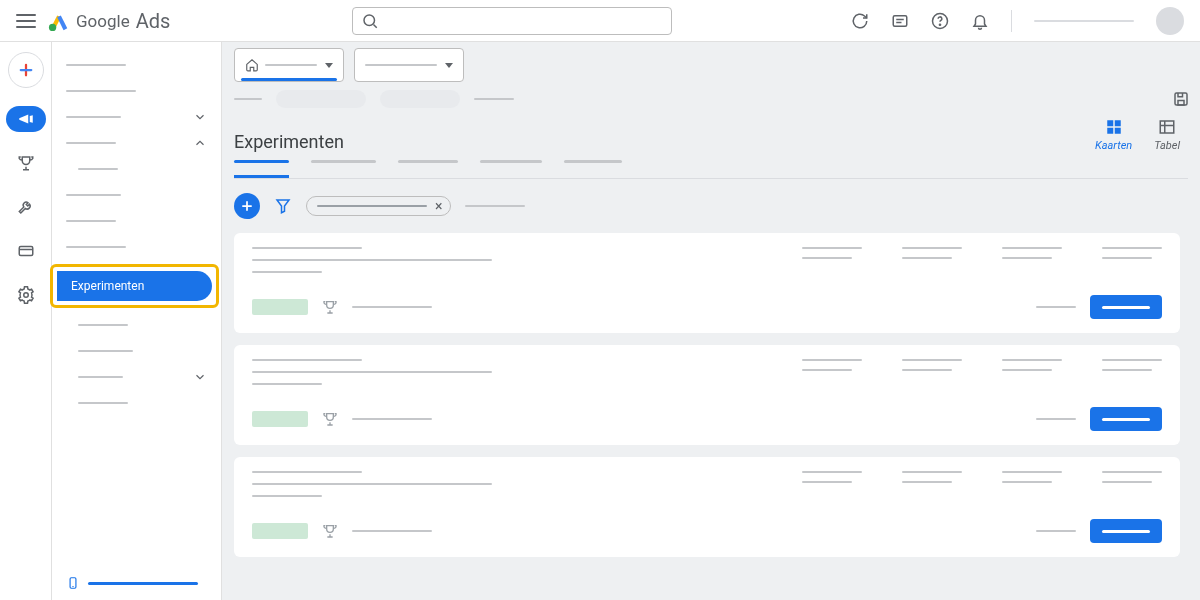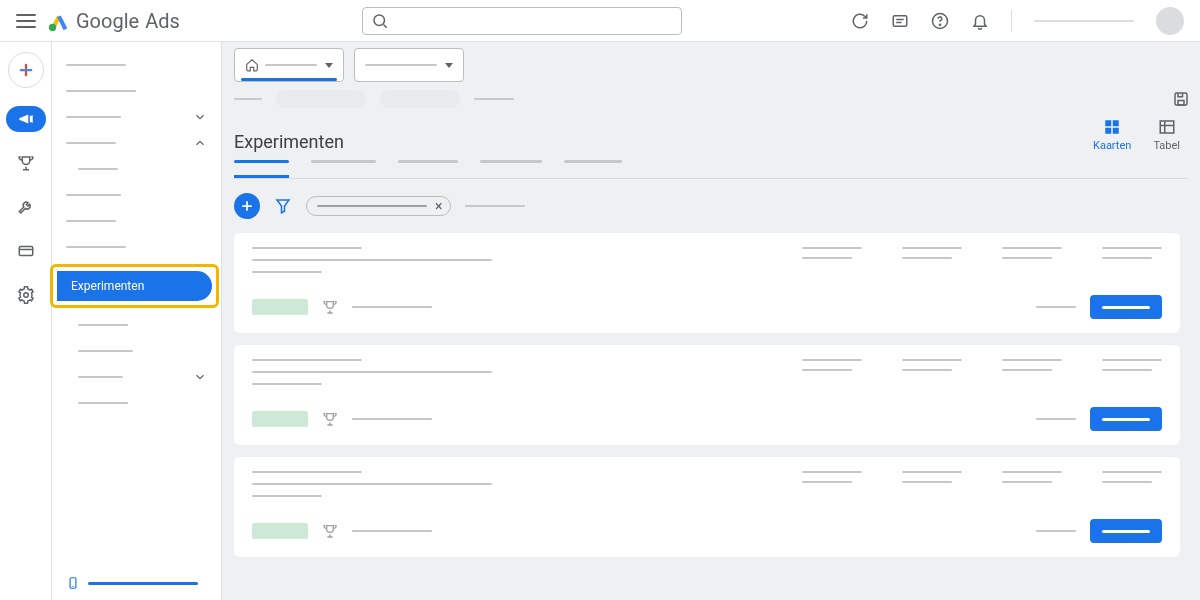--- a/index.html
+++ b/index.html
@@ -4,21 +4,21 @@
 <style>
   * { box-sizing: border-box; margin: 0; padding: 0; }
   html, body { font-family: Roboto, Arial, sans-serif; font-size: 13px; color: #3c4043; background: #fff; width: 1200px; height: 600px; overflow: hidden; }
 
   
   .header { display: flex; align-items: center; height: 42px; padding: 0 16px; border-bottom: 1px solid #e0e0e0; gap: 12px; }
   .hamburger-icon { width: 20px; height: 14px; display: flex; flex-direction: column; justify-content: space-between; cursor: pointer; }
   .hamburger-icon span { height: 2px; background: #5f6368; border-radius: 1px; }
   .logo-wrap { display: flex; align-items: center; gap: 6px; }
   .logo-mark svg { display: block; }
-  .logo-text { font-size: 20px; color: #5f6368; }
+  .logo-text { font-size: 17px; color: #5f6368; }
   .logo-sub { font-size: 20px; color: #5f6368; font-weight: 400; }
   .search-wrap { margin-left: 170px; width: 320px; height: 28px; border: 1px solid #bdbdbd; border-radius: 4px; display: flex; align-items: center; padding: 0 8px; color: #5f6368; }
   .search-wrap input { border: none; outline: none; flex: 1; font-size: 13px; background: transparent; }
   .toolbar { margin-left: auto; display: flex; align-items: center; gap: 22px; }
   .tb-icon { width: 18px; height: 18px; color: #5f6368; cursor: pointer; }
   .tb-sep { width: 1px; height: 22px; background: #dadce0; }
   .account-placeholder { width: 100px; height: 2px; background: #dadce0; border-radius: 1px; }
   .avatar { width: 28px; height: 28px; border-radius: 50%; background: #dadce0; }
 
   
@@ -53,21 +53,21 @@
   .sel-box .ph { height:2px; background:#c5c7ca; border-radius:1px; flex:1; margin-right:8px; }
   .home-ic { color:#5f6368; margin-right:6px; }
   .caret { width:0; height:0; border-left:4px solid transparent; border-right:4px solid transparent; border-top:5px solid #5f6368; }
 
   .crumbs { display:flex; align-items:center; gap:14px; padding:8px 12px 10px 12px; }
   .crumb-ph { height:2px; background:#c5c7ca; border-radius:1px; }
   .crumb-chip { height:18px; border-radius:10px; background:#e8eaed; }
 
   .page-title-row { display:flex; align-items:flex-end; justify-content:space-between; padding:0 20px 0 12px; }
   .page-title { font-size:18px; color:#3c4043; }
-  .view-switch { display:flex; gap:22px; align-items:center; }
+  .view-switch { display:flex; gap:22px; align-items:center;font-style:italic; }
   .view-opt { display:flex; flex-direction:column; align-items:center; gap:3px; font-size:11px; cursor:pointer; color:#5f6368; }
   .view-opt.active { color:#1a73e8; }
   .card-icon { width:18px; height:18px; }
 
   .tabs { display:flex; gap:22px; padding:8px 12px 0 12px; }
   .tab { height:18px; border-bottom:3px solid transparent; padding-bottom:6px; }
   .tab.active { border-bottom-color:#1a73e8; }
   .tab .ph { height:3px; background:#c5c7ca; border-radius:2px; }
   .tab.active .ph { background:#1a73e8; }
   .tabs-underline { height:1px; background:#dadce0; margin:0 12px; }

